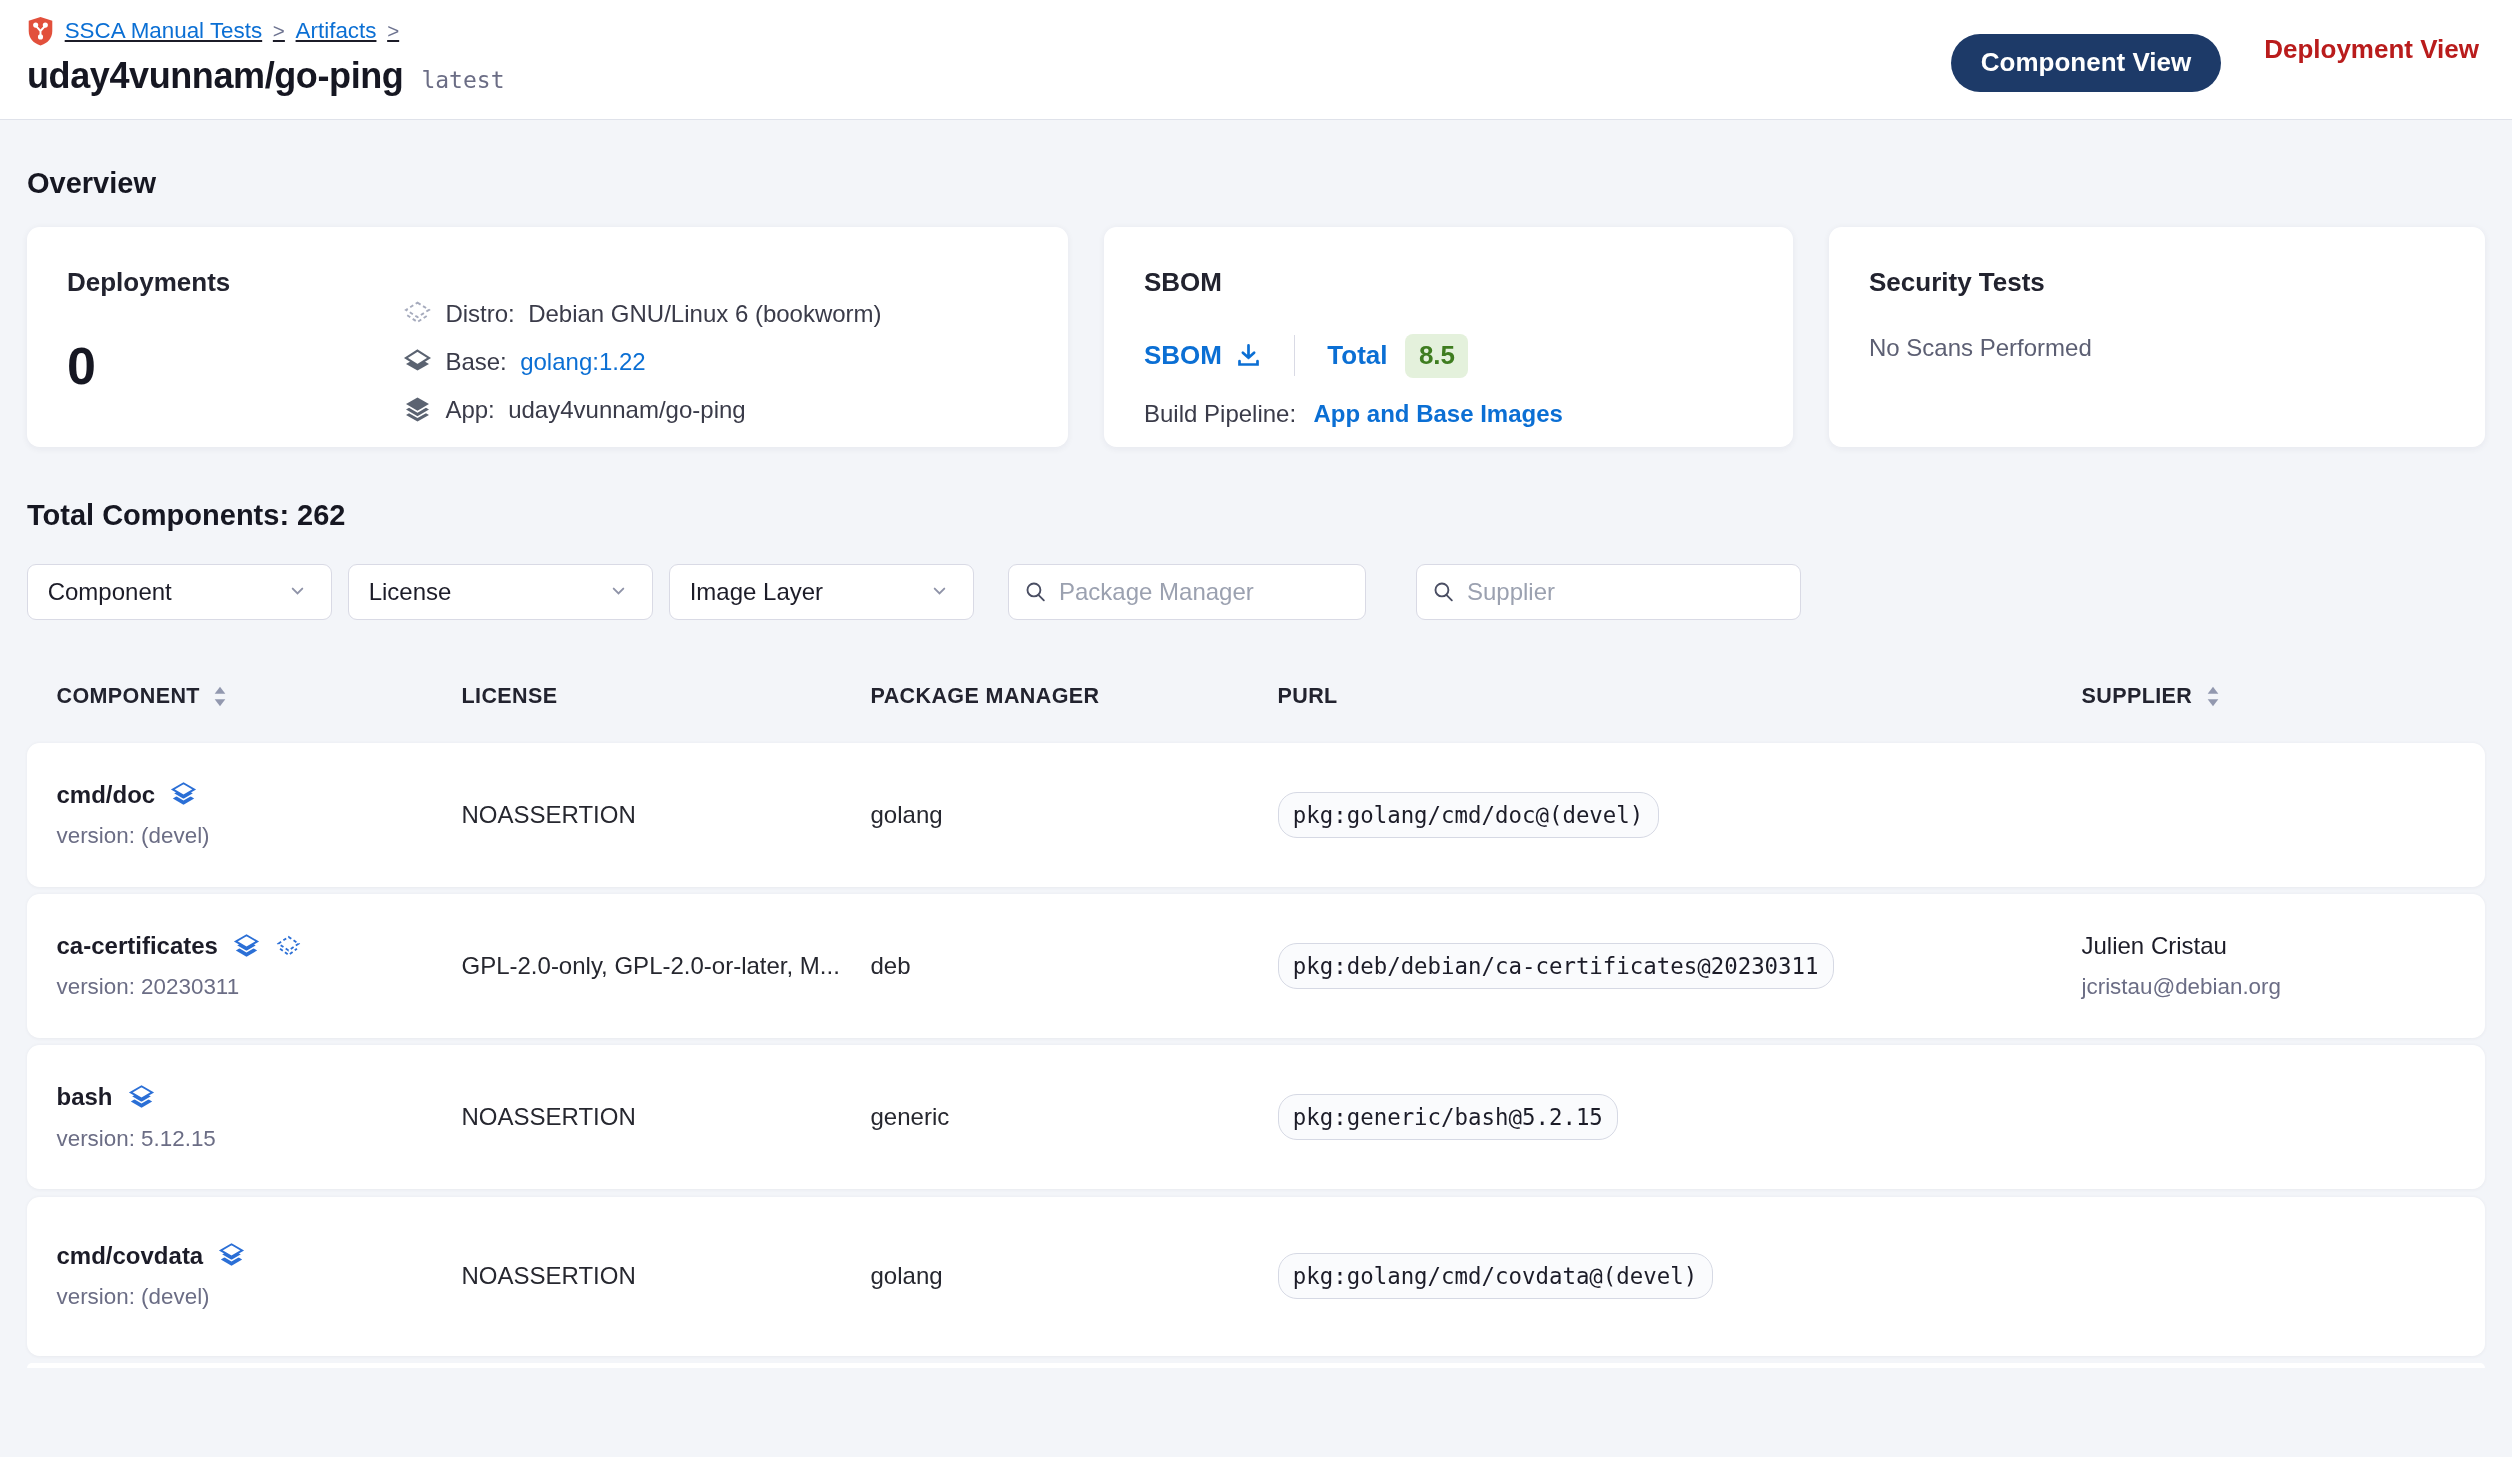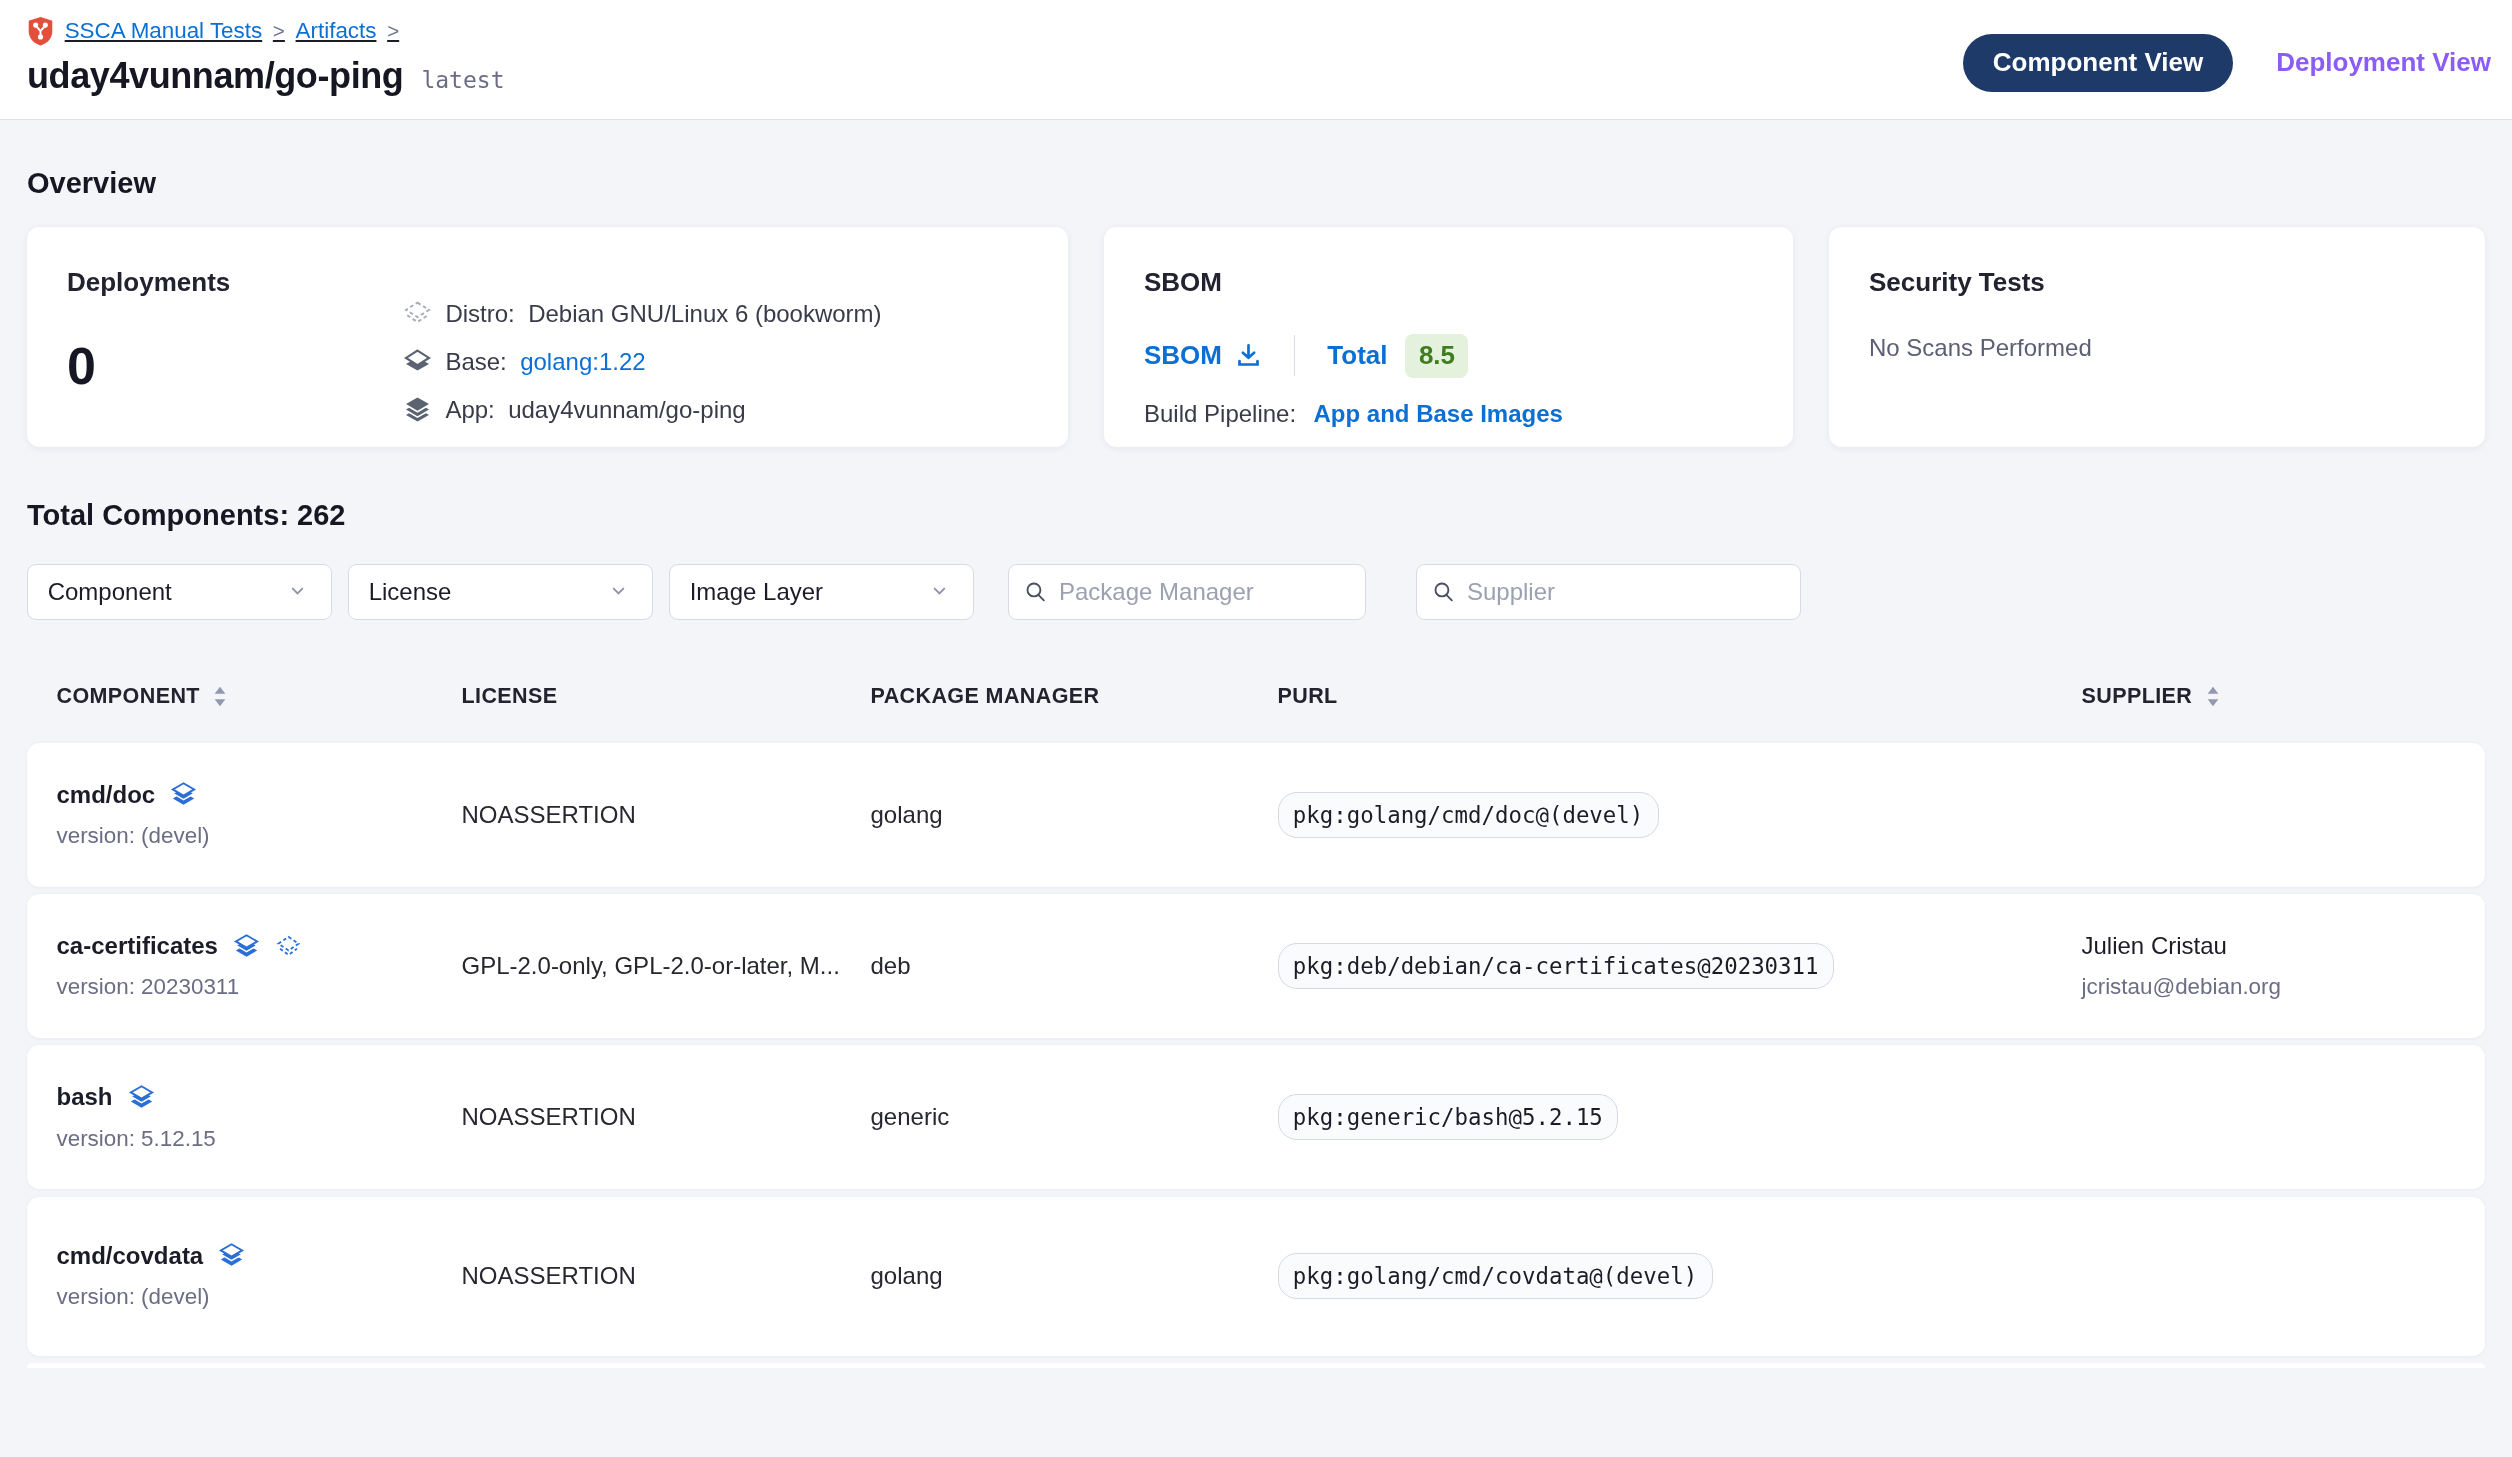--- a/index.html
+++ b/index.html
@@ -7,23 +7,23 @@
   body { font-family:"Liberation Sans", sans-serif; background:#f3f5f9; color:#1c1c28; }
 
   
   .header { position:relative; background:#fff; height:120px; padding:16px 27px 0 27px; border-bottom:1.8px solid #dfe2ea; }
   .breadcrumb { display:flex; align-items:center; gap:10.7px;text-decoration:underline; }
   .crumb-link { color:#0b6fd4; font-size:22.4px; text-decoration:none; cursor:pointer; }
   .crumb-sep { color:#6d7390; font-size:20.6px; }
   .title-row { margin-top:9px; display:flex; align-items:baseline; gap:18px; }
   .artifact-title { font-size:36px; font-weight:700; color:#161722; letter-spacing:-0.4px; }
   .artifact-tag { font-family:"DejaVu Sans Mono", monospace; font-size:23px; color:#6b6d85; }
-  .view-toggle { position:absolute; right:21px; top:34px; display:flex; align-items:center; }
+  .view-toggle { position:absolute; right:33px; top:34px; display:flex; }
   .pill-active { background:#1d3a68; color:#fff; font-size:26px; font-weight:700; padding:13.4px 30px; border-radius:894px; border:none; cursor:pointer; }
-  .link-inactive { color:#8b5cf6; font-size:26px; font-weight:700; margin-left:43px; cursor:pointer; text-decoration:none; }
+  .link-inactive { color:#b91c1c; font-size:26px; font-weight:700; margin-left:43px; cursor:pointer; text-decoration:none; }
 
   
   .main { padding:0 27px; }
   .section-heading { margin-top:47px; font-size:29px; font-weight:700; color:#161722; }
 
   .cards { margin-top:27px; display:flex; gap:36px; }
   .card { background:#fff; border-radius:12.5px; height:220px; box-shadow:0 1.8px 7.2px rgba(33,36,60,.06); padding:40px 40px; }
   .card-title { font-size:26px; font-weight:700; color:#22232f; }
   .card-overview { width:1041px; display:flex; }
   .deployments-col { width:336px; }

